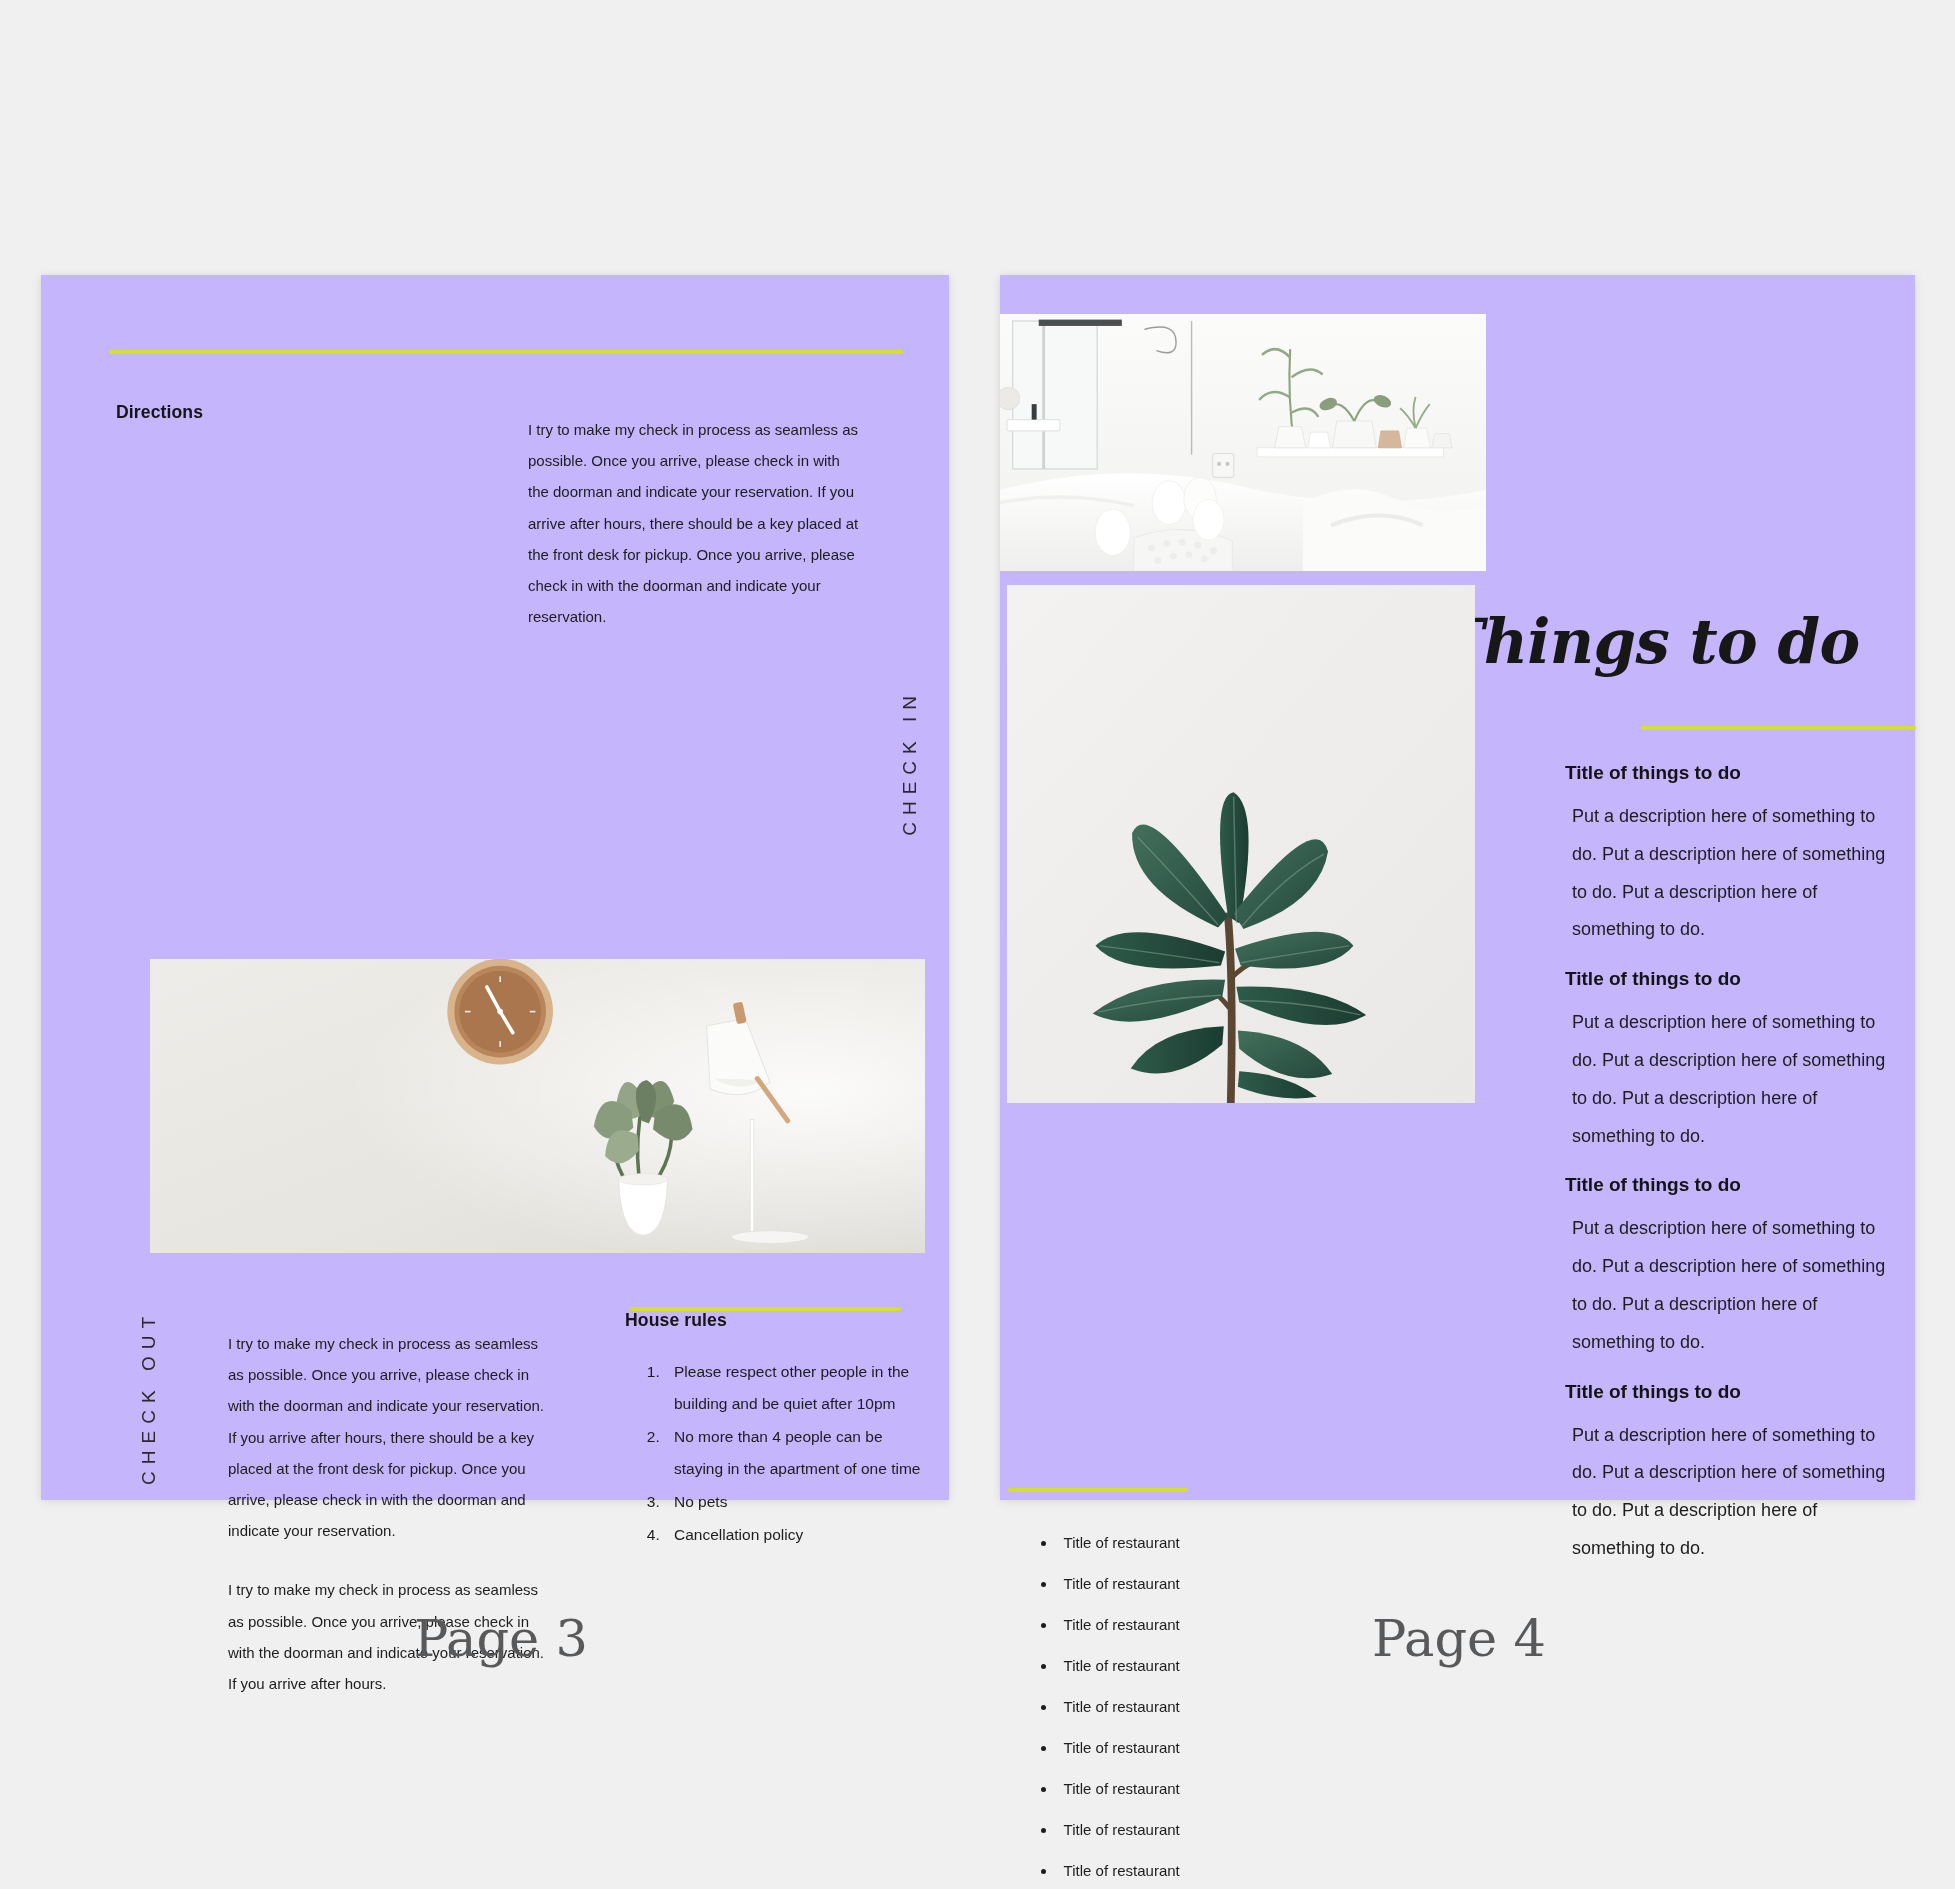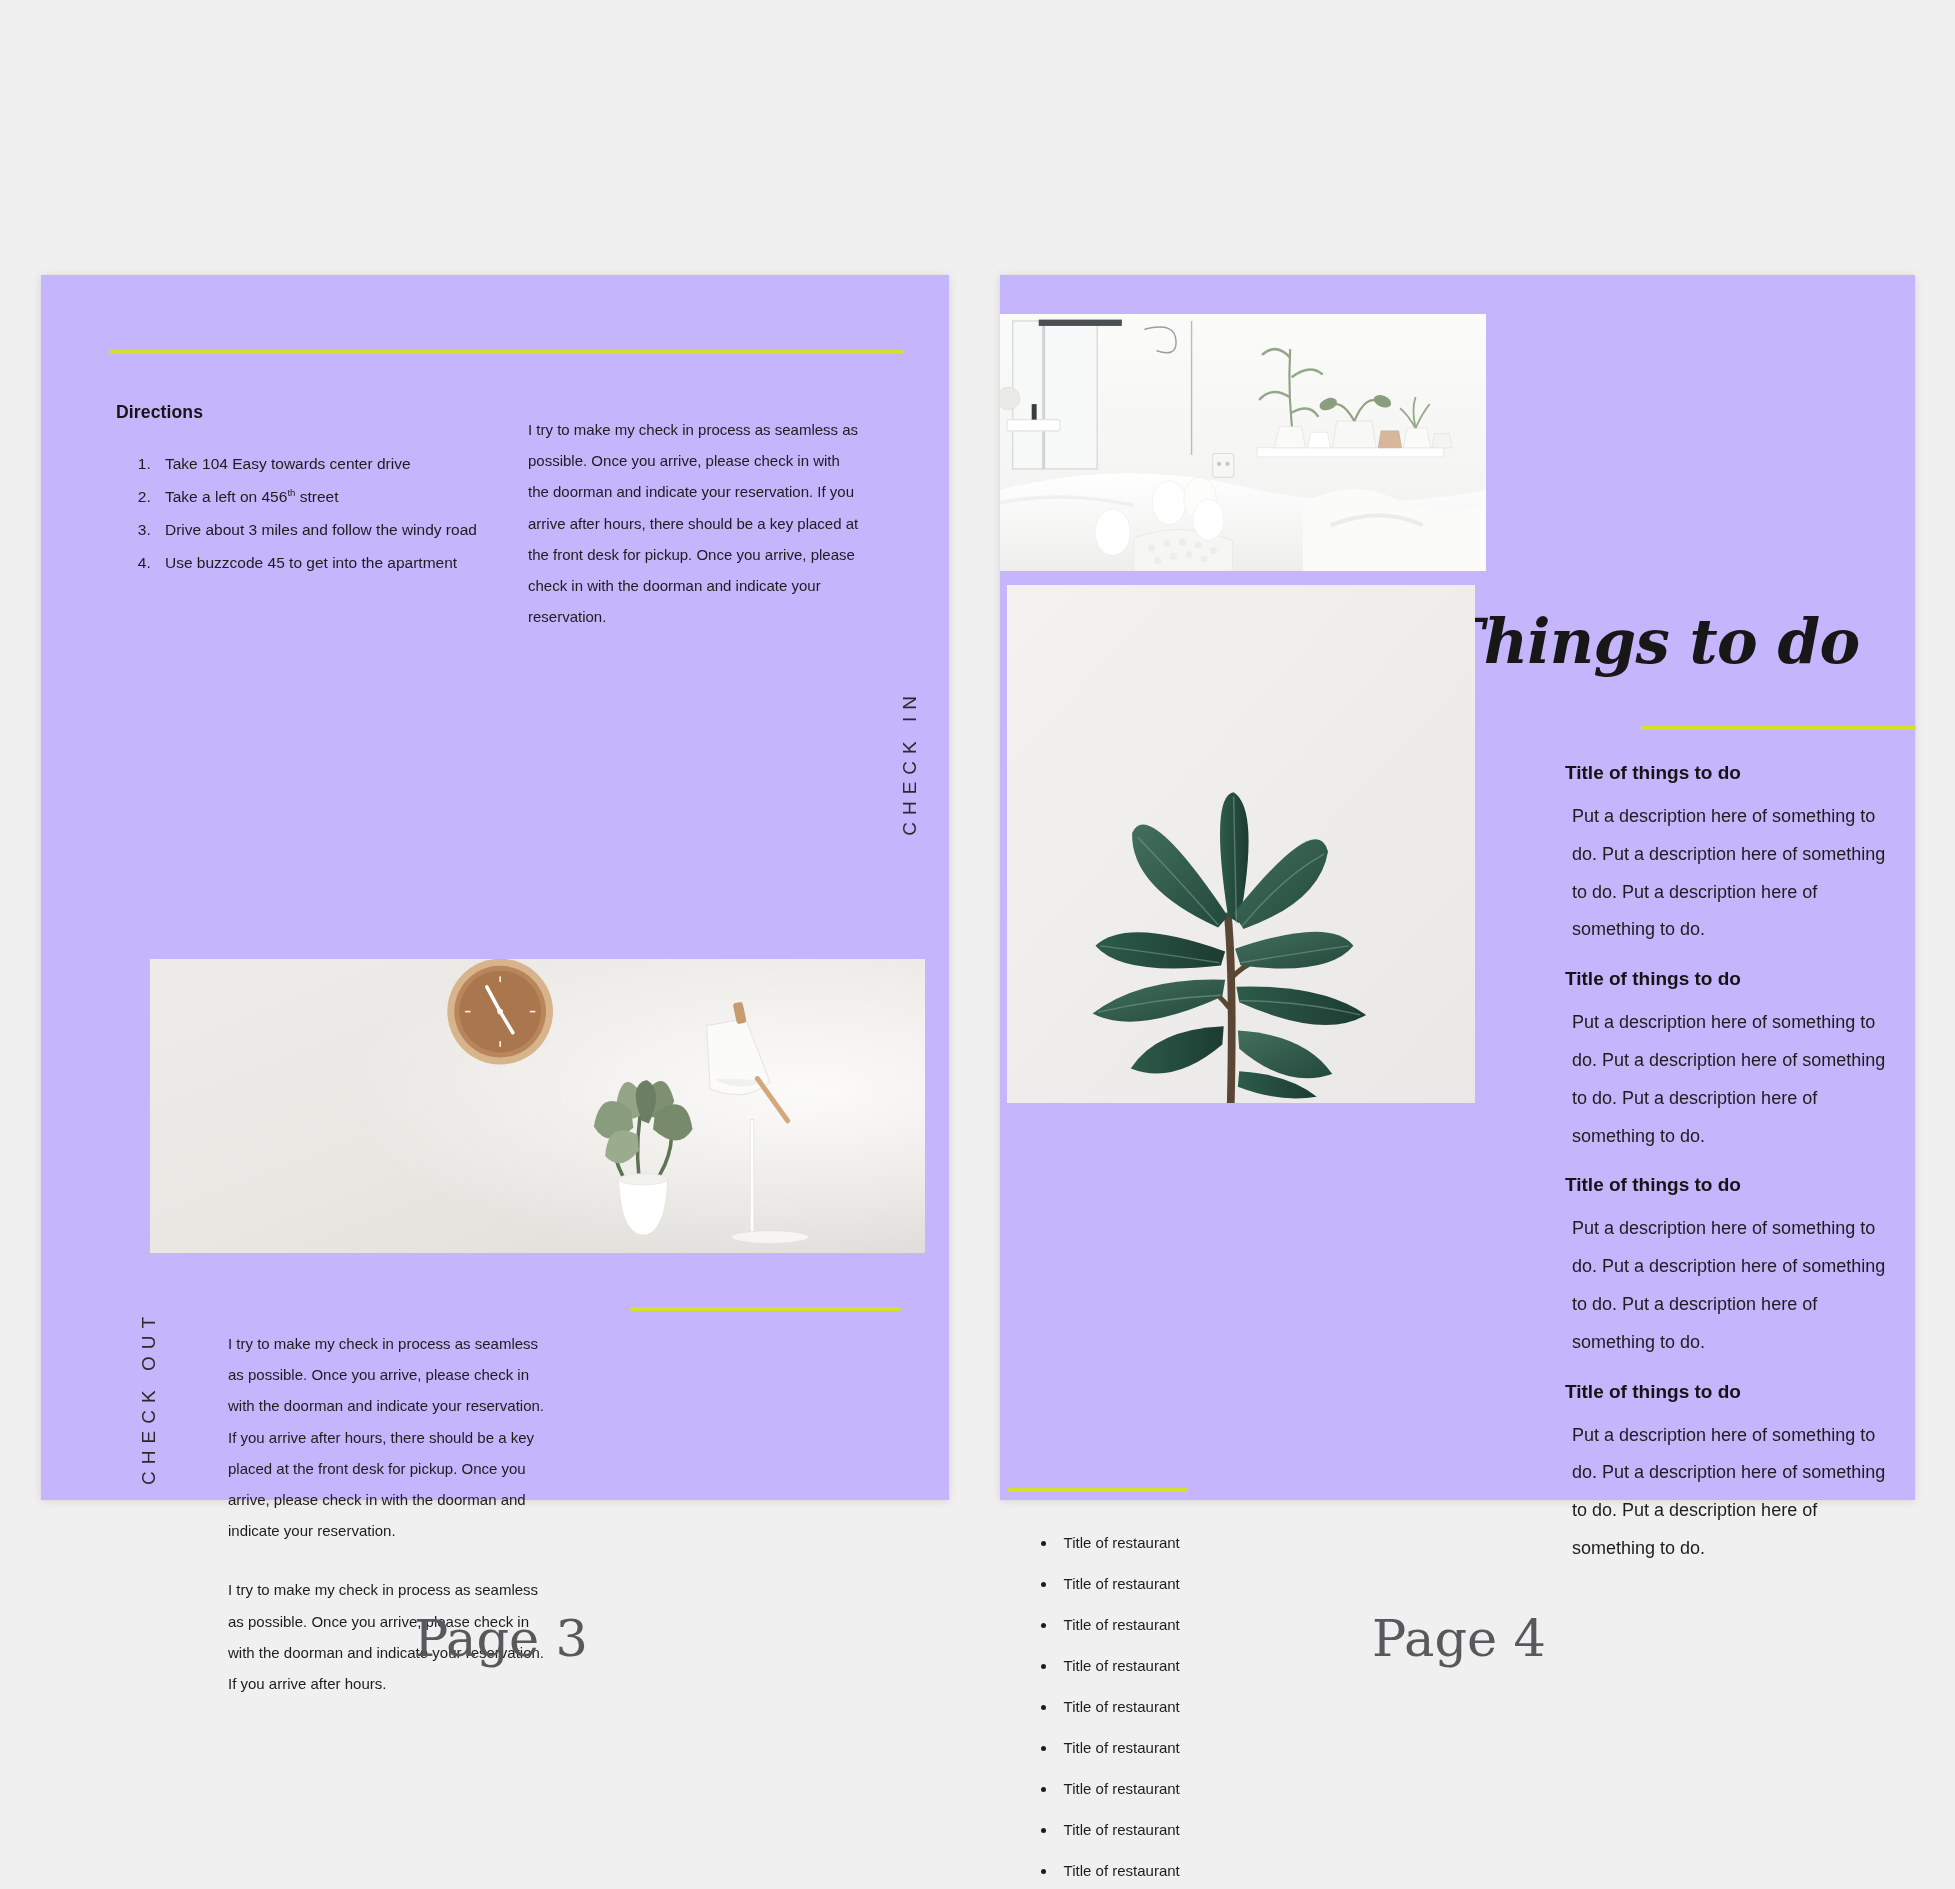--- a/index.html
+++ b/index.html
@@ -184,26 +184,20 @@
 </style>
 </head>
 <body>
 
 <div class="page-card" id="page-left">
 
   <div class="accent-rule" id="rule-top-left"></div>
 
   <div class="col-directions">
     <h2 class="section-heading">Directions</h2>
-    <ol class="num-list" id="directions-list">
-        <li>Take 104 Easy towards center drive</li>
-        <li>Take a left on 456<sup>th</sup> street</li>
-        <li>Drive about 3 miles and follow the windy road</li>
-        <li>Use buzzcode 45 to get into the apartment</li>
-      </ol>
   </div>
 
   <div class="col-checkin-text">
     <p class="body-para">I try to make my check in process as seamless as possible. Once you arrive, please check in with the doorman and indicate your reservation. If you arrive after hours, there should be a key placed at the front desk for pickup. Once you arrive, please check in with the doorman and indicate your reservation.</p>
   </div>
 
   <div class="vlabel" id="vlabel-checkin">CHECK IN</div>
 
   <div id="photo-interior">
     <svg width="775" height="294" viewBox="0 0 1100 418" preserveAspectRatio="xMidYMid slice">
@@ -257,20 +251,29 @@
     </svg>
   </div>
 
   <div class="vlabel" id="vlabel-checkout">CHECK OUT</div>
 
   <div class="col-checkout-text">
     <p class="body-para">I try to make my check in process as seamless as possible. Once you arrive, please check in with the doorman and indicate your reservation. If you arrive after hours, there should be a key placed at the front desk for pickup. Once you arrive, please check in with the doorman and indicate your reservation.</p>
     <p class="body-para">I try to make my check in process as seamless as possible. Once you arrive, please check in with the doorman and indicate your reservation. If you arrive after hours.</p>
   </div>
 
+  <div class="col-houserules">
+    <h2 class="section-heading">House rules</h2>
+    <ol class="num-list" id="house-rules-list">
+        <li>Please respect other people in the building and be quiet after 10pm</li>
+        <li>No more than 4 people can be staying in the apartment of one time</li>
+        <li>No pets</li>
+        <li>Cancellation policy</li>
+      </ol>
+  </div>
 
   <div class="accent-rule" id="rule-house"></div>
 </div>
 
 <div class="page-card" id="page-right">
 
   <div id="photo-bedroom">
     <svg width="486" height="257" viewBox="0 0 690 365" preserveAspectRatio="xMidYMid slice">
       <defs>
         <linearGradient id="bedwall" x1="0" y1="0" x2="0" y2="1">

